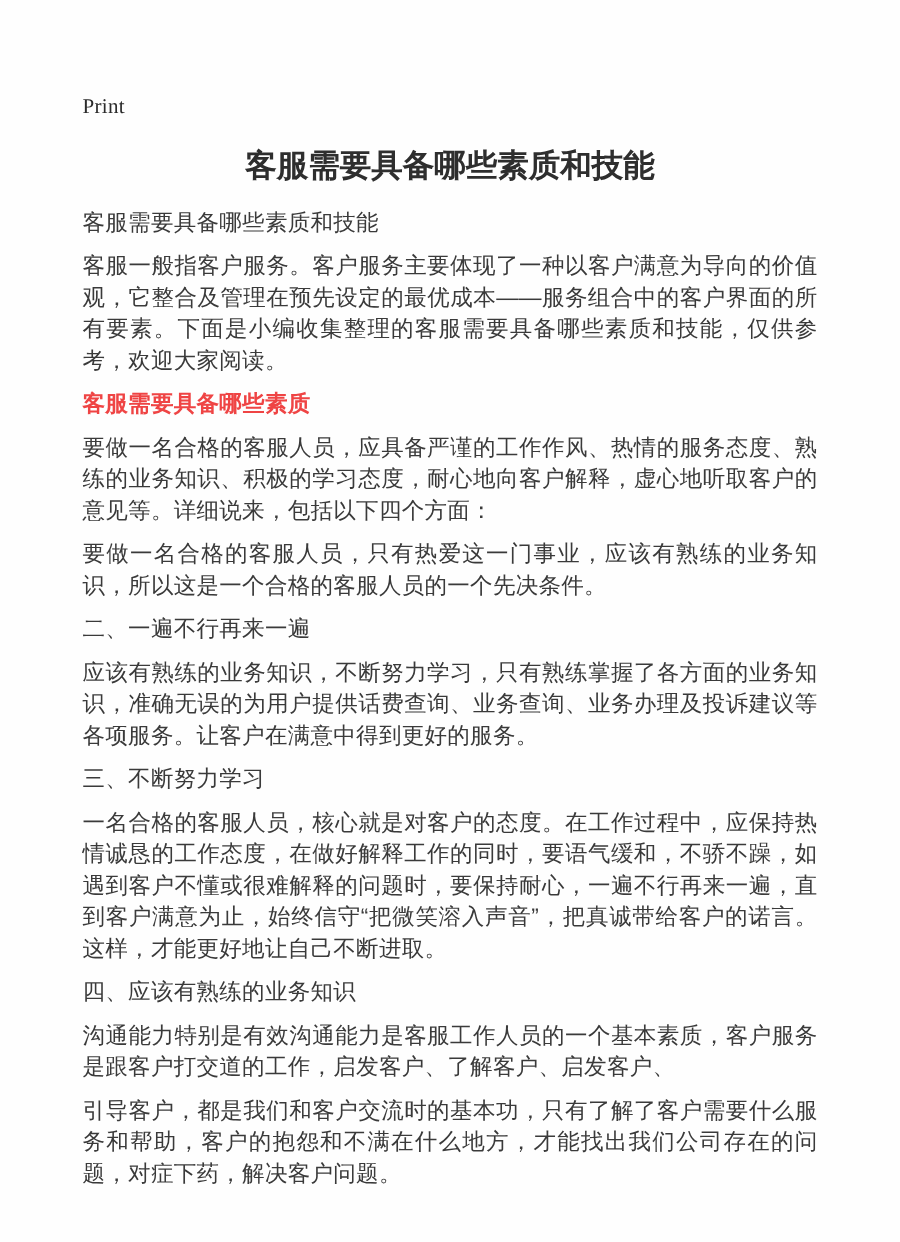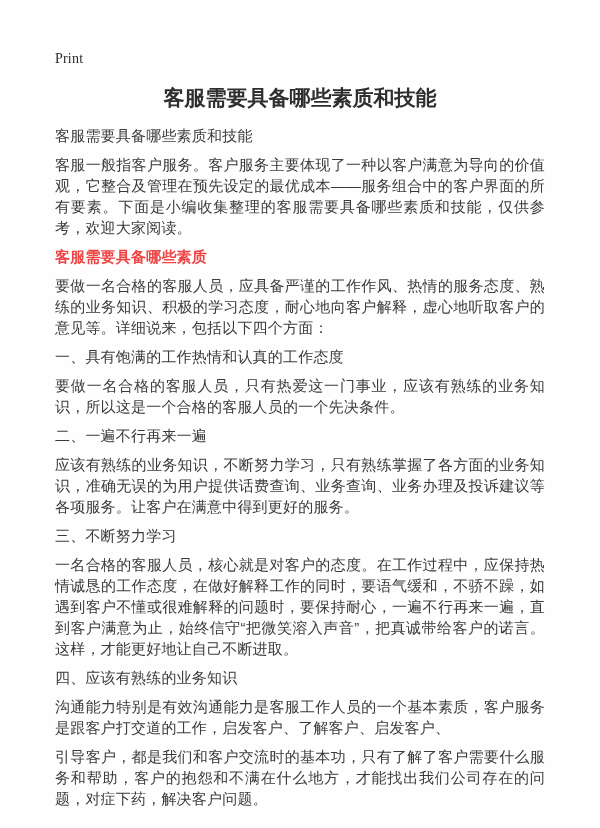--- a/index.html
+++ b/index.html
@@ -9,21 +9,21 @@
   }
   body {
     width: 600px;
     height: 828px;
     overflow: hidden;
   }
   .page {
     box-sizing: border-box;
     width: 600px;
     height: 828px;
-    padding: 47px 55px 0 55px;
+    padding: 60px 55px 0 55px;
     background: #fefefe;
     color: #3a3a3a;
     font-family: "Liberation Sans", "DejaVu Sans", sans-serif;
     font-size: 15px;
     line-height: 21px;
   }
   .print-link {
     font-family: "Liberation Serif", "DejaVu Serif", serif;
     font-size: 14px;
     line-height: 16px;
@@ -67,21 +67,20 @@
 
   <p class="subtitle">客服需要具备哪些素质和技能</p>
 
   <p>客服一般指客户服务。客户服务主要体现了一种以客户满意为导向的价值观，它整合及管理在预先设定的最优成本——服务组合中的客户界面的所有要素。下面是小编收集整理的客服需要具备哪些素质和技能，仅供参考，欢迎大家阅读。</p>
 
   <p class="bold-heading">客服需要具备哪些素质</p>
 
   <p>要做一名合格的客服人员，应具备严谨的工作作风、热情的服务态度、熟练的业务知识、积极的学习态度，耐心地向客户解释，虚心地听取客户的意见等。详细说来，包括以下四个方面：</p>
 
   <div>
-    <p class="section-heading">一、具有饱满的工作热情和认真的工作态度</p>
     <p>要做一名合格的客服人员，只有热爱这一门事业，应该有熟练的业务知识，所以这是一个合格的客服人员的一个先决条件。</p>
   </div>
 
   <div>
     <p class="section-heading">二、一遍不行再来一遍</p>
     <p>应该有熟练的业务知识，不断努力学习，只有熟练掌握了各方面的业务知识，准确无误的为用户提供话费查询、业务查询、业务办理及投诉建议等各项服务。让客户在满意中得到更好的服务。</p>
   </div>
 
   <div>
     <p class="section-heading">三、不断努力学习</p>

